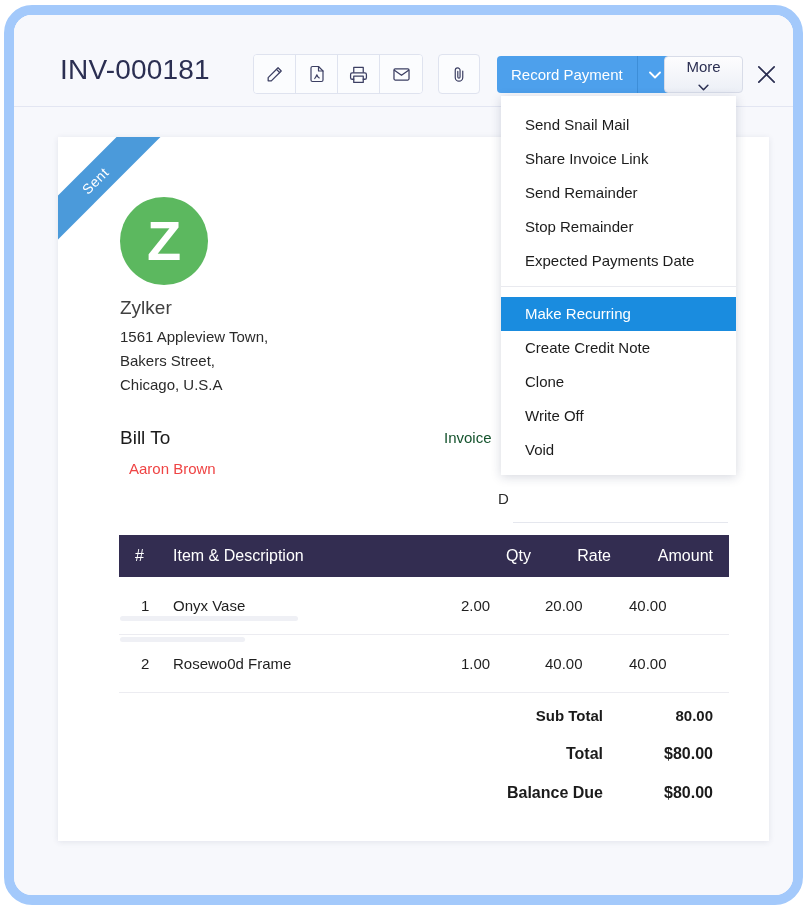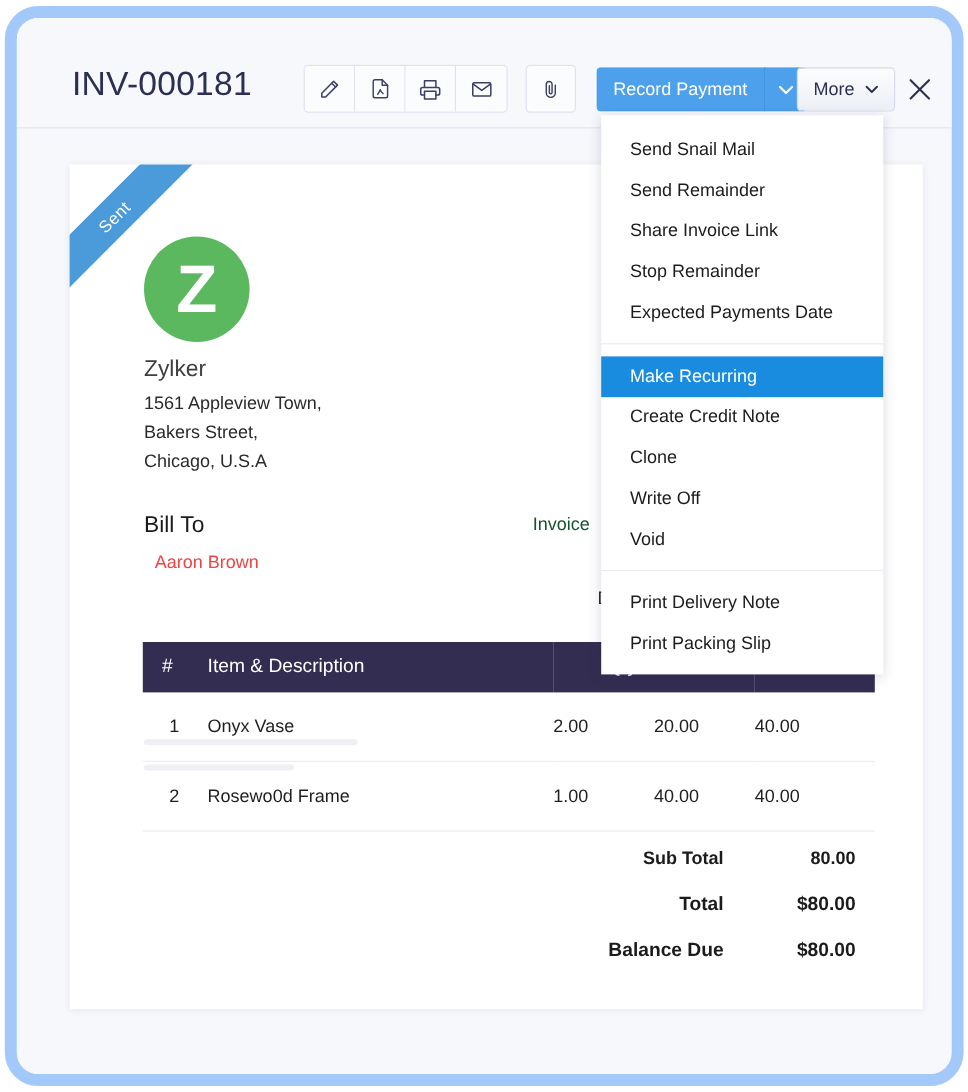--- a/index.html
+++ b/index.html
@@ -137,20 +137,21 @@
     align-items: center;
     justify-content: center;
     gap: 9px;
     border: 1px solid #d8dce8;
     border-radius: 4px;
     background: linear-gradient(#fdfdfe, #eceff6);
     color: #2b2f52;
     font-size: 15px;
     cursor: pointer;
     white-space: nowrap;
+    flex-direction: column;
   }
 
   #close-button {
     position: absolute;
     left: 738px;
     top: 45px;
     width: 28px;
     height: 28px;
     display: flex;
     align-items: center;
@@ -532,35 +533,31 @@
           <div class="totals-label">Balance Due</div>
           <div class="totals-value">$80.00</div>
         </div>
       </div>
     </div>
 
     <div id="more-dropdown">
 
       <div class="menu-group">
         <div class="menu-item">Send Snail Mail</div>
+        <div class="menu-item">Share Invoice Link</div>
         <div class="menu-item">Send Remainder</div>
-        <div class="menu-item">Share Invoice Link</div>
         <div class="menu-item">Stop Remainder</div>
         <div class="menu-item">Expected Payments Date</div>
       </div>
 
       <div class="menu-group">
         <div class="menu-item selected">Make Recurring</div>
         <div class="menu-item">Create Credit Note</div>
         <div class="menu-item">Clone</div>
         <div class="menu-item">Write Off</div>
         <div class="menu-item">Void</div>
       </div>
 
-      <div class="menu-group">
-        <div class="menu-item">Print Delivery Note</div>
-        <div class="menu-item">Print Packing Slip</div>
-      </div>
 
     </div>
 
   </div>
 </div>
 
 </body></html>

